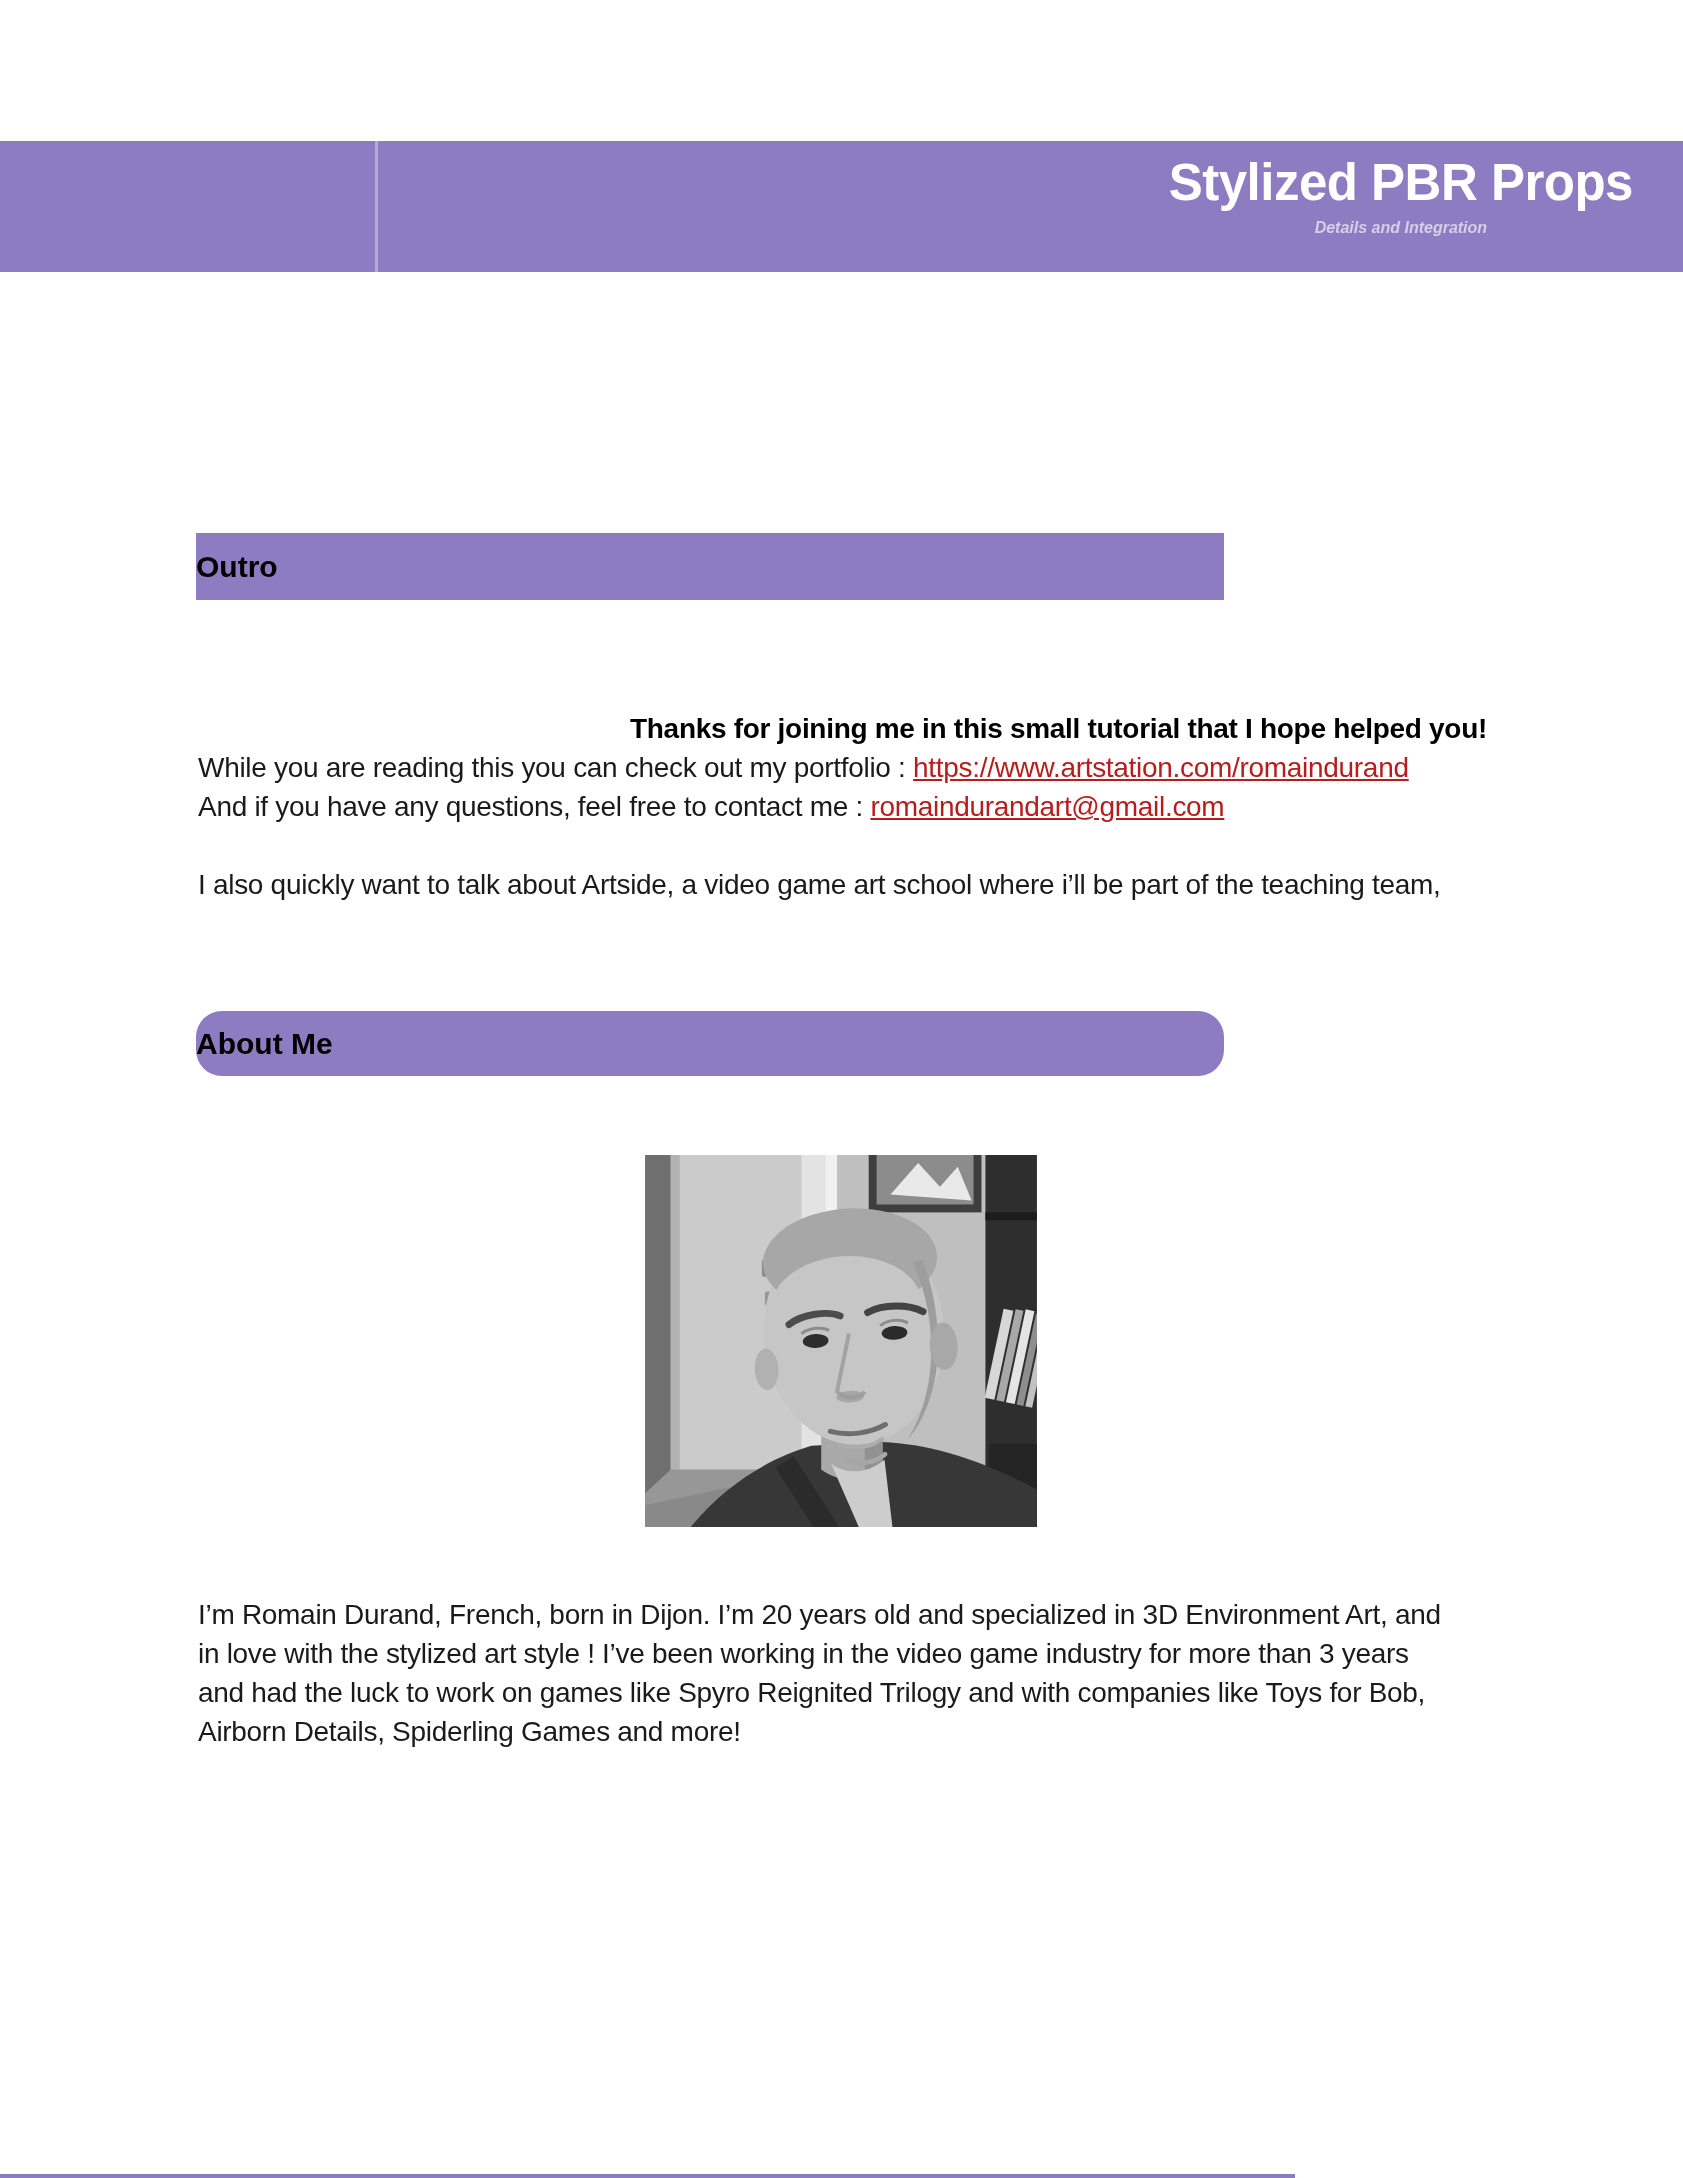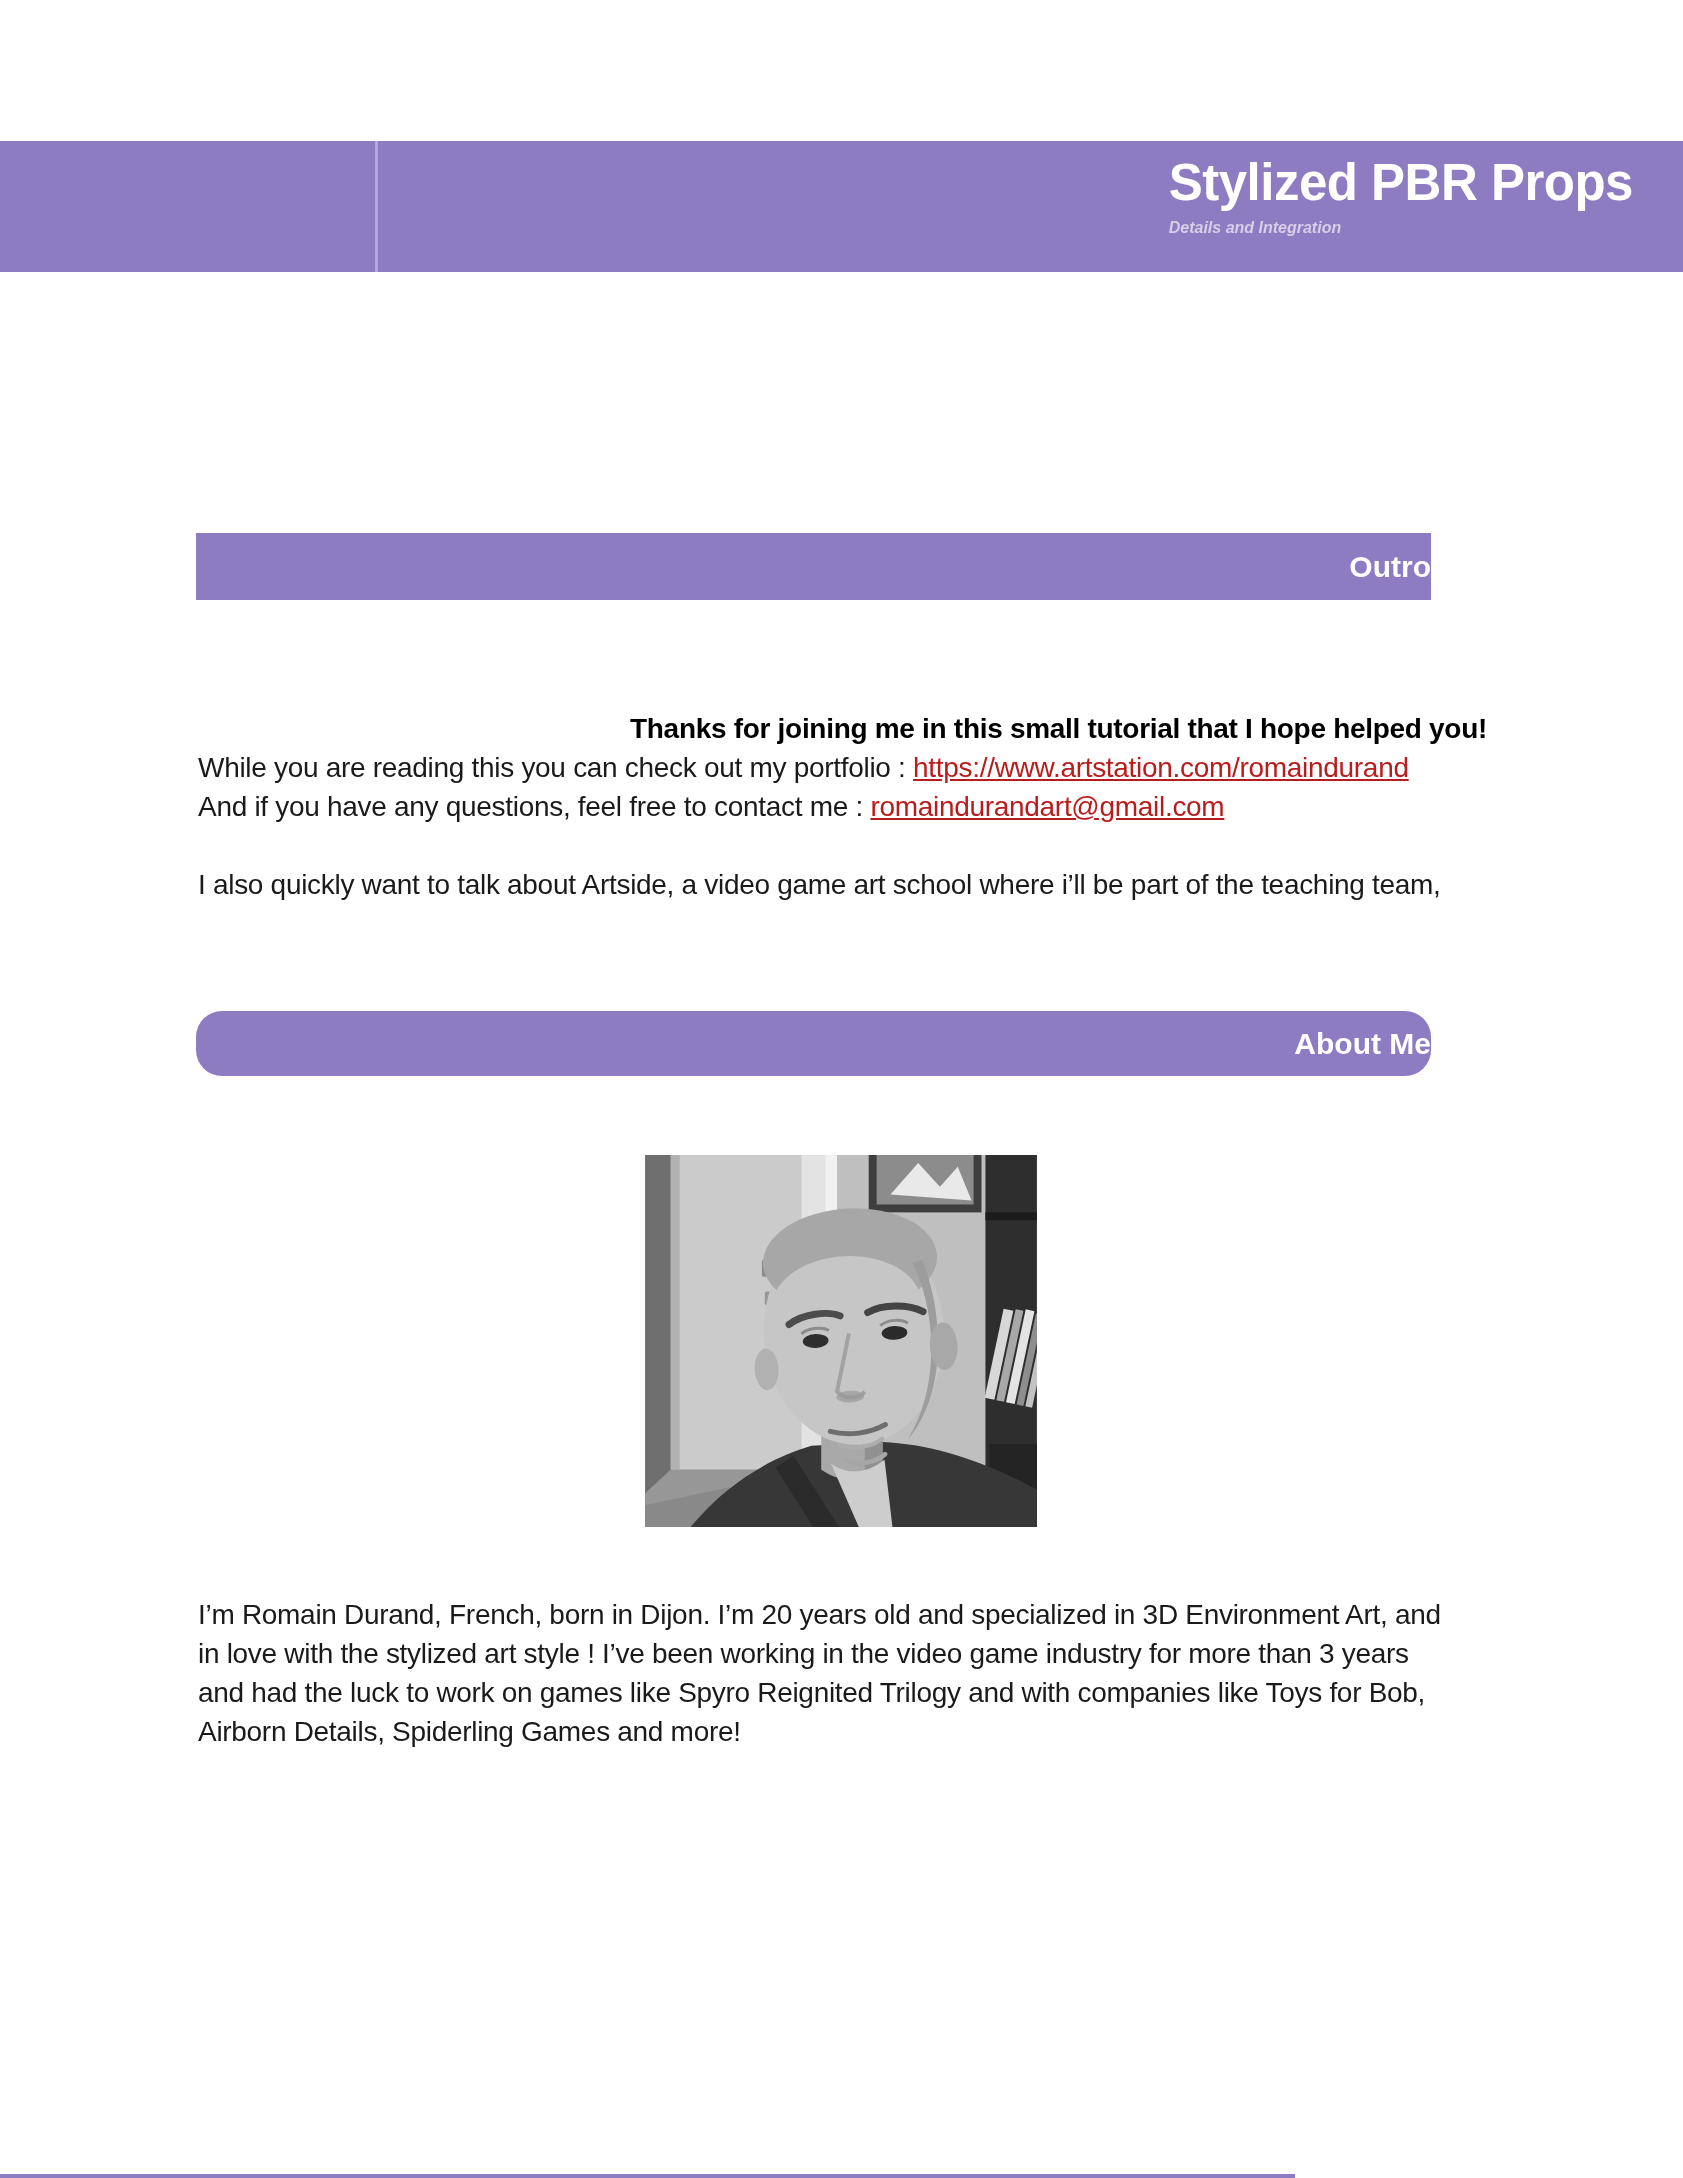--- a/index.html
+++ b/index.html
@@ -13,35 +13,35 @@
   
   .header-band{
     position:absolute;left:0;top:141px;width:1683px;height:131px;
     background:#8e7cc3;
   }
   .header-divider{
     position:absolute;left:375px;top:0;width:3px;height:131px;
     background:#b3aadb;
   }
   .header-titles{
-    position:absolute;right:50px;top:12px;text-align:left;
+    position:absolute;right:50px;top:12px;text-align:center;
   }
   .doc-title{
     color:#ffffff;font-size:51px;font-weight:bold;line-height:59px;
     letter-spacing:-0.5px;white-space:nowrap;
   }
   .doc-subtitle{
     color:#d5cfe7;font-size:16px;font-weight:bold;font-style:italic;
     line-height:32px;white-space:nowrap;
   }
   
   .section-band{
-    position:absolute;left:196px;width:1235px;
-    background:#8e7cc3;color:#ffffff;
-    font-weight:bold;font-size:30px;text-align:right;
+    position:absolute;left:196px;width:1028px;
+    background:#8e7cc3;color:#000000;
+    font-weight:bold;font-size:30px;text-align:left;
   }
   .band-outro{top:533px;height:67px;line-height:67px;}
   .band-about{top:1011px;height:65px;line-height:65px;border-radius:26px;}
   
   .textblock{
     position:absolute;left:198px;width:1289px;
     color:#1a1a1a;font-size:28px;line-height:39px;letter-spacing:-0.3px;
   }
   .tb-outro{top:709px;}
   .tb-bio{top:1595px;}

